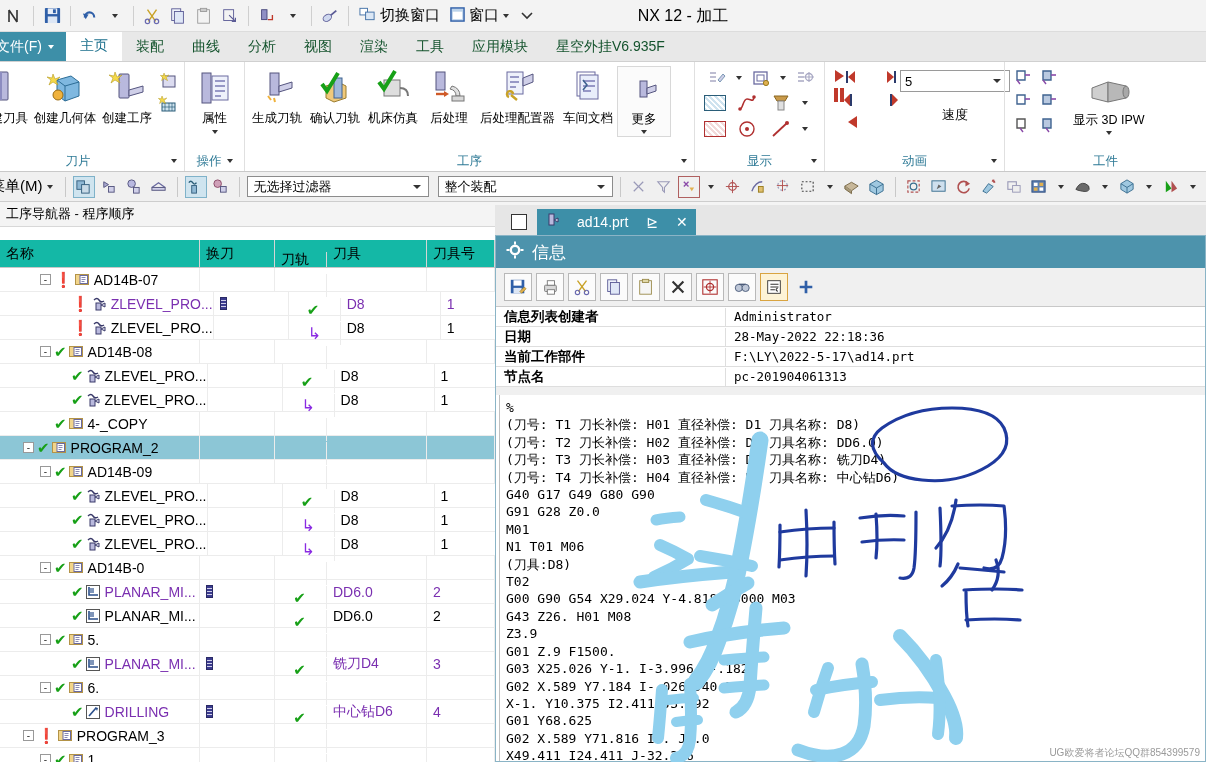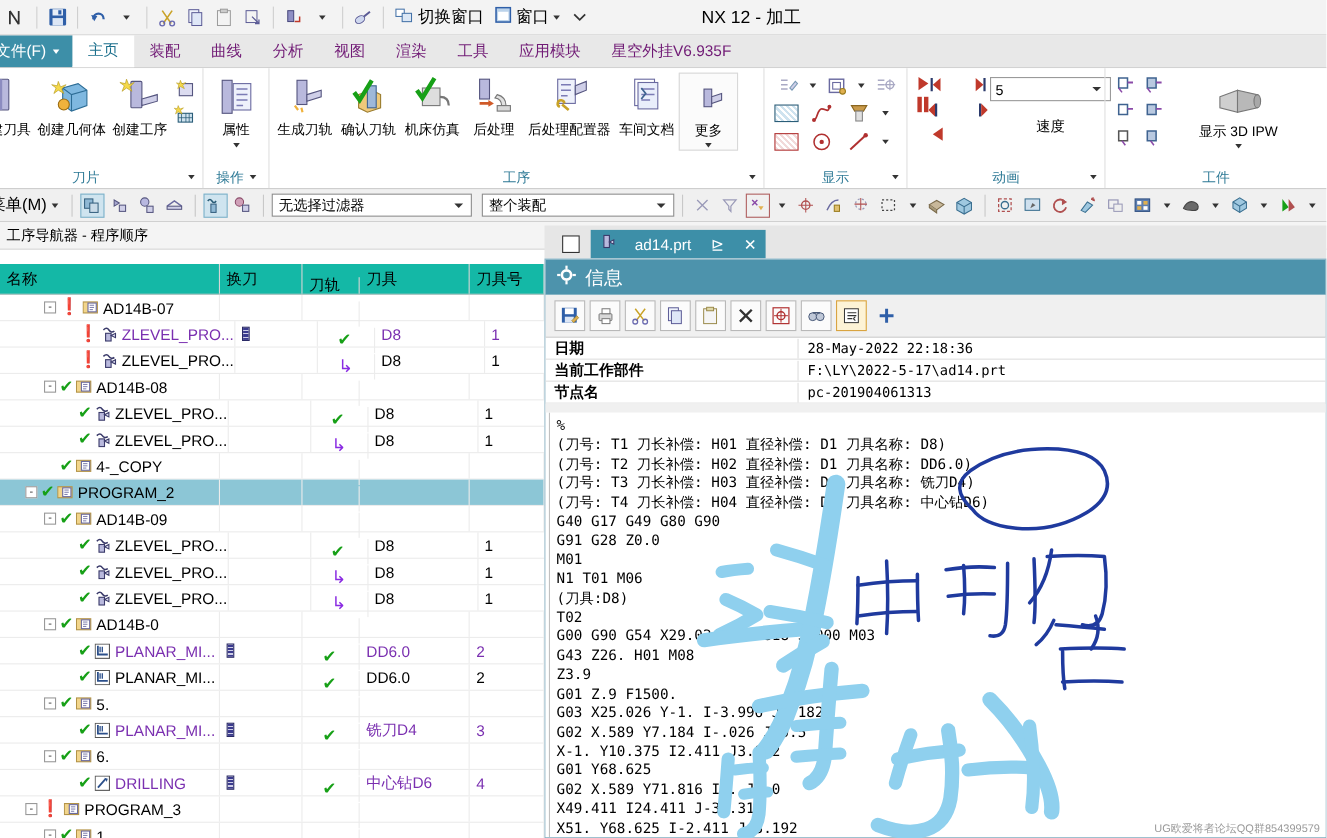--- a/index.html
+++ b/index.html
@@ -37,21 +37,21 @@
   
   .ribbon-tabs {
     height:30px; background:#e8e8e8; display:flex; align-items:stretch;
     border-bottom:1px solid #d0d0d0; font-size:14px;
   }
   .tab-file {
     background:#3d8fa8; color:#fff; display:flex; align-items:center;
     padding:0 12px 0 6px; margin-left:-10px;
   }
   .rt {
-    display:flex; align-items:center; padding:0 14px; color:#701a75; cursor:default;
+    display:flex; align-items:center; padding:0 14px; color:#14532d; cursor:default;
   }
   .rt.active { background:#fff; color:#1b6f8c; border-bottom:1px solid #fff; }
 
   
   .ribbon {
     height:110px; background:#fff; border-bottom:1px solid #c9c9c9;
     display:flex; align-items:stretch; position:relative;
   }
   .rgroup { display:flex; flex-direction:column; position:relative; padding:0 3px; }
   .rgroup + .rgroup { border-left:1px solid #e0e0e0; }
@@ -564,21 +564,21 @@
             </svg></span>
         <span><svg width="18" height="18" viewBox="0 0 18 18">
               <path d="M3 3 L11 3 L11 12 L3 12 Z" fill="none" stroke="#555" stroke-width="1.4"></path>
               <path d="M6 12 l3 4" stroke="#8a4aa8" stroke-width="1.4"></path>
             </svg></span>
         <span><svg width="18" height="18" viewBox="0 0 18 18">
               <path d="M3 3 L11 3 L11 12 L3 12 Z" fill="#b9c9e0" stroke="#3f6390" stroke-width="1.4"></path>
               <path d="M6 12 l3 4" stroke="#8a4aa8" stroke-width="1.4"></path>
             </svg></span>
       </div>
-      <div class="big-btn" style="margin-left:20px;text-align:right;">
+      <div class="big-btn" style="margin-left:3px;text-align:right;">
         <span class="ico">
           <svg width="46" height="34" viewBox="0 0 46 34">
               <path d="M6 12 L22 6 L22 26 L6 22 Z" fill="#cfcfcf" stroke="#777"></path>
               <path d="M22 6 L40 10 L40 22 L22 26 Z" fill="#b8b8b8" stroke="#777"></path>
               <ellipse cx="40" cy="16" rx="3" ry="6" fill="#a8a8a8" stroke="#777"></ellipse>
             </svg>
         </span>
         <span class="lbl">显示 3D IPW</span>
         <span class="caret sm" style="margin-top:2px;"></span>
       </div>
@@ -1390,20 +1390,24 @@
             <path d="M12 13 l2 -2 M12 13 l2 2" stroke="#333" stroke-width="1.2" fill="none"></path>
           </svg>
         </div>
       <div class="tb-btn" style="border:none;background:transparent;">
           <svg width="18" height="18" viewBox="0 0 20 20">
             <path d="M10 3 v14 M3 10 h14" stroke="#2f5fa8" stroke-width="3"></path>
           </svg>
         </div>
     </div>
     <div class="info-table">
+      <div class="itr">
+        <div class="itk">信息列表创建者</div>
+        <div class="itv">Administrator</div>
+      </div>
       <div class="itr">
         <div class="itk">日期</div>
         <div class="itv">28-May-2022 22:18:36</div>
       </div>
       <div class="itr">
         <div class="itk">当前工作部件</div>
         <div class="itv">F:\LY\2022-5-17\ad14.prt</div>
       </div>
       <div class="itr">
         <div class="itk">节点名</div>

